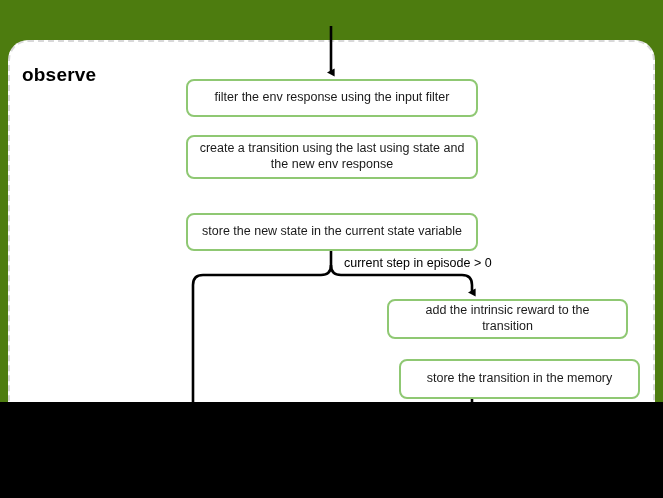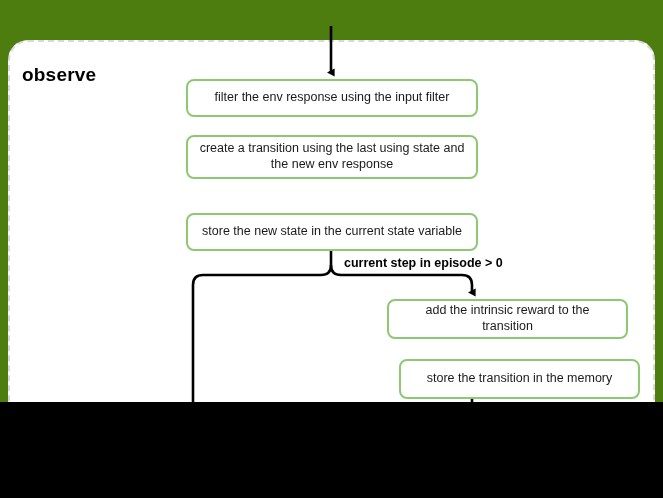--- a/index.html
+++ b/index.html
@@ -54,21 +54,21 @@
   }
   #node-filter      { left: 186px; top: 79px;  width: 292px; height: 38px; }
   #node-transition  { left: 186px; top: 135px; width: 292px; height: 44px; }
   #node-store-state { left: 186px; top: 199px; width: 292px; height: 38px; margin-top: 14px; }
   #node-intrinsic   { left: 351px; top: 299px; width: 241px; height: 40px; margin-left: 36px; }
   #node-memory      { left: 351px; top: 359px; width: 241px; height: 40px; margin-left: 48px; }
 
   .edge-label {
     position: absolute;
     font-size: 12.5px;
-    font-weight: bold;
+    font-weight: normal;
     color: #000000;
     white-space: nowrap;
   }
   #label-condition { left: 344px; top: 256px; }
 
   #edges {
     position: absolute;
     left: 0; top: 0;
     width: 663px;
     height: 498px;

